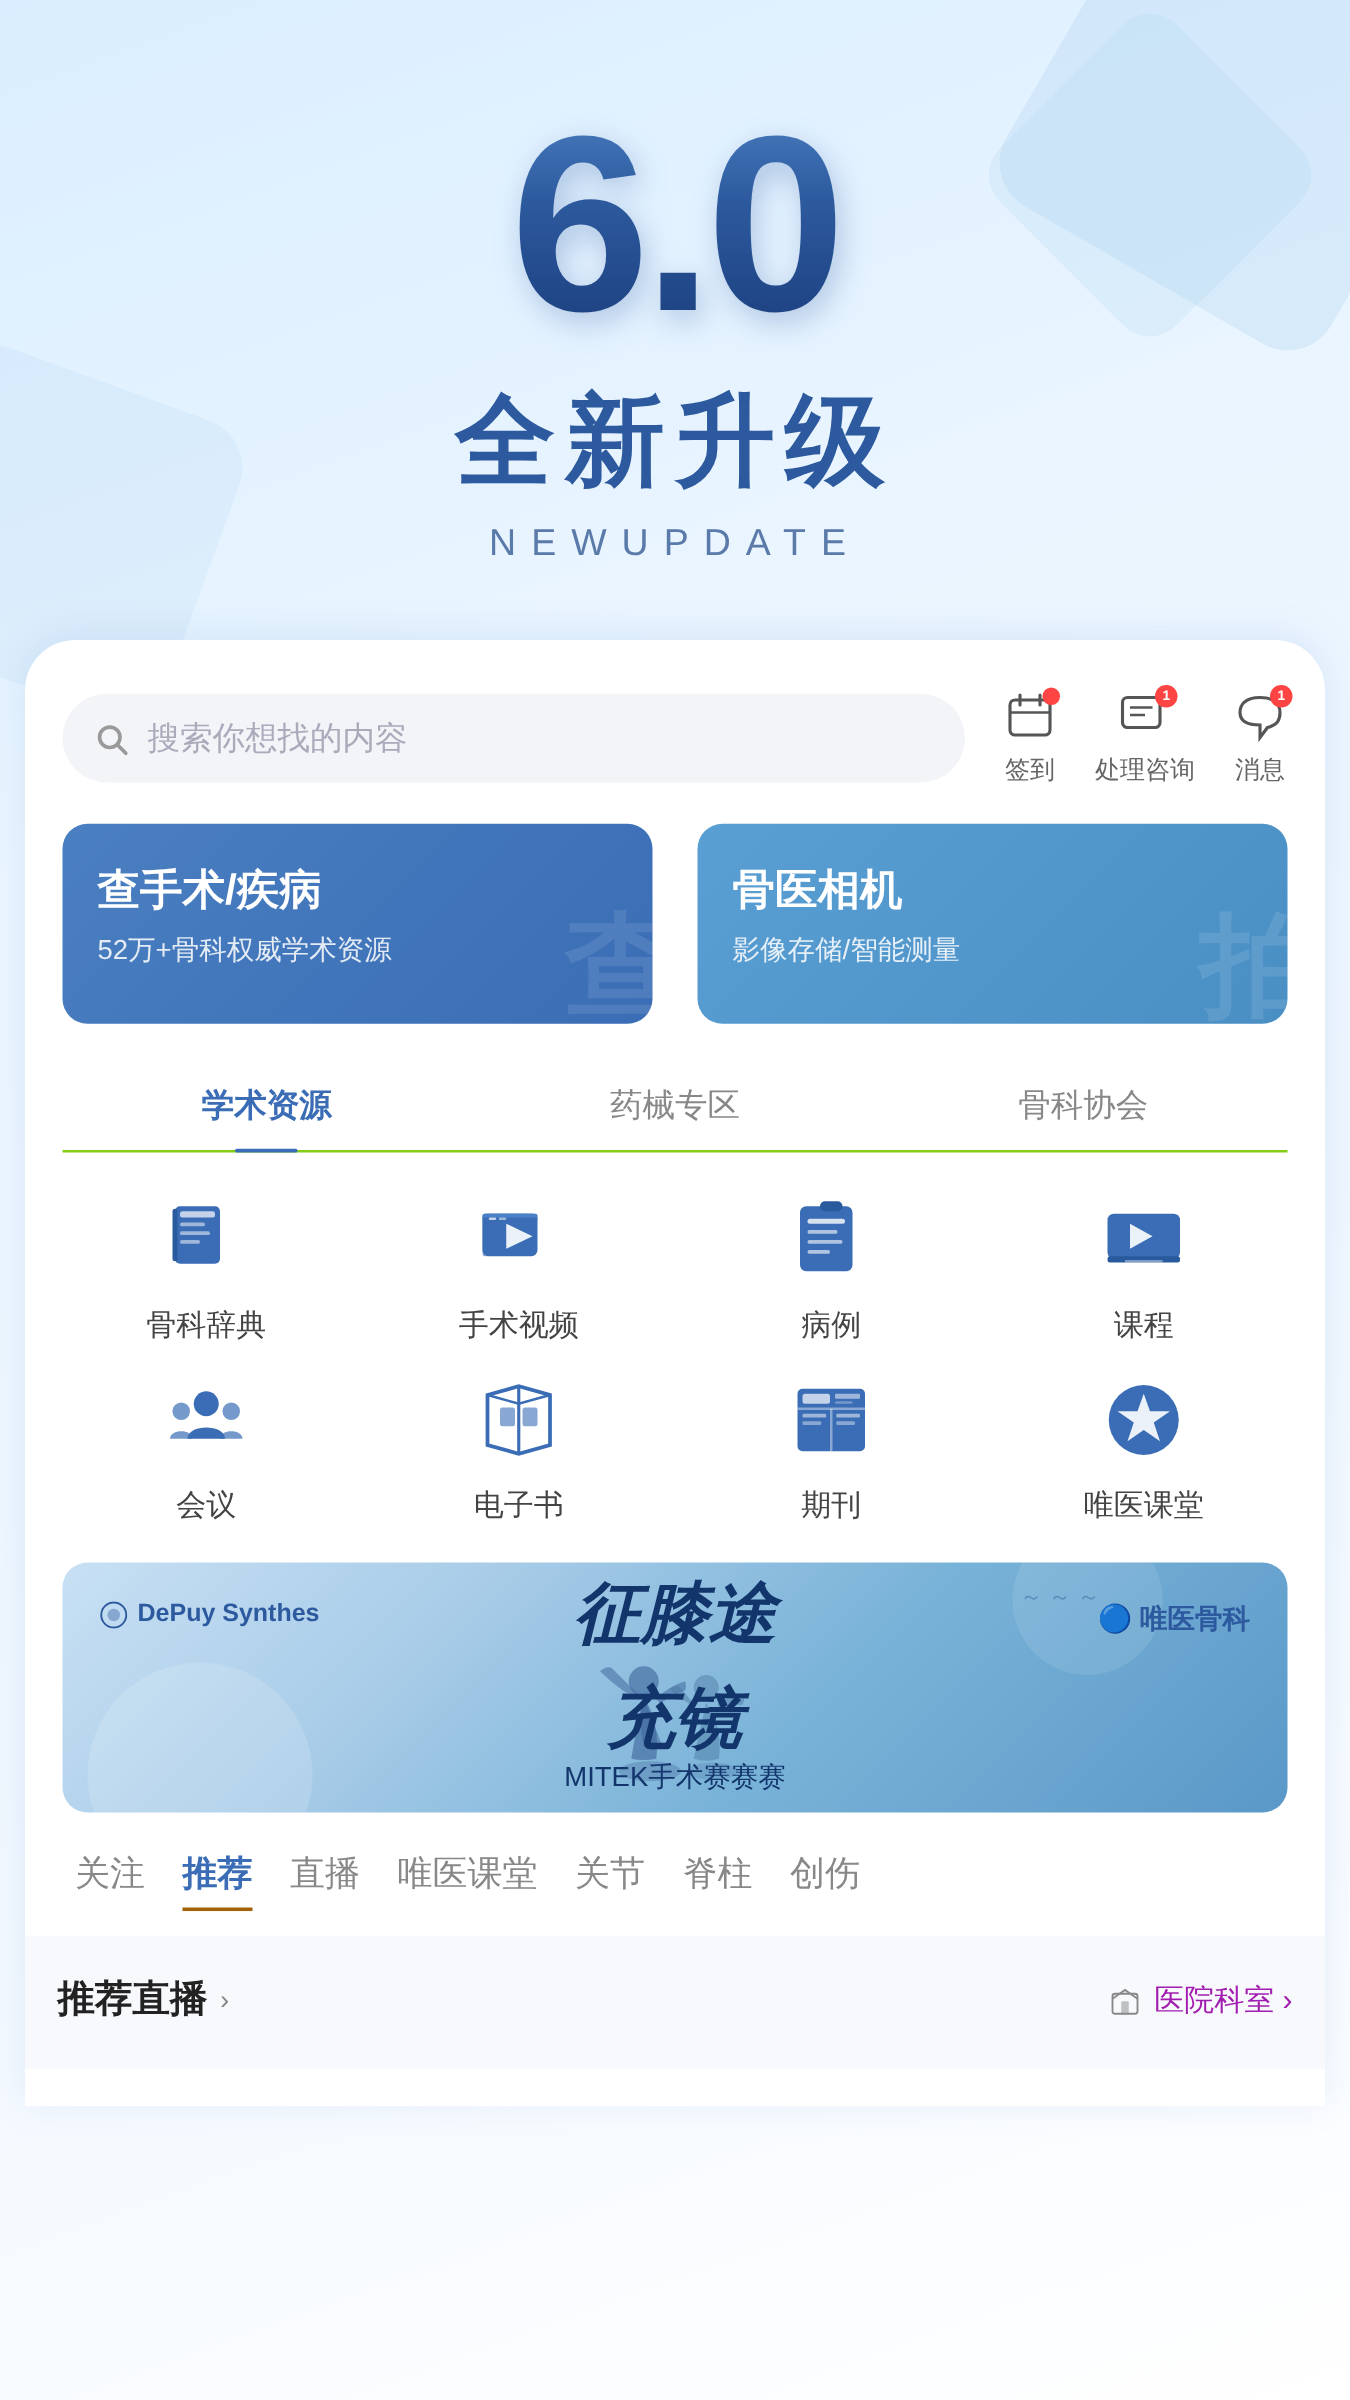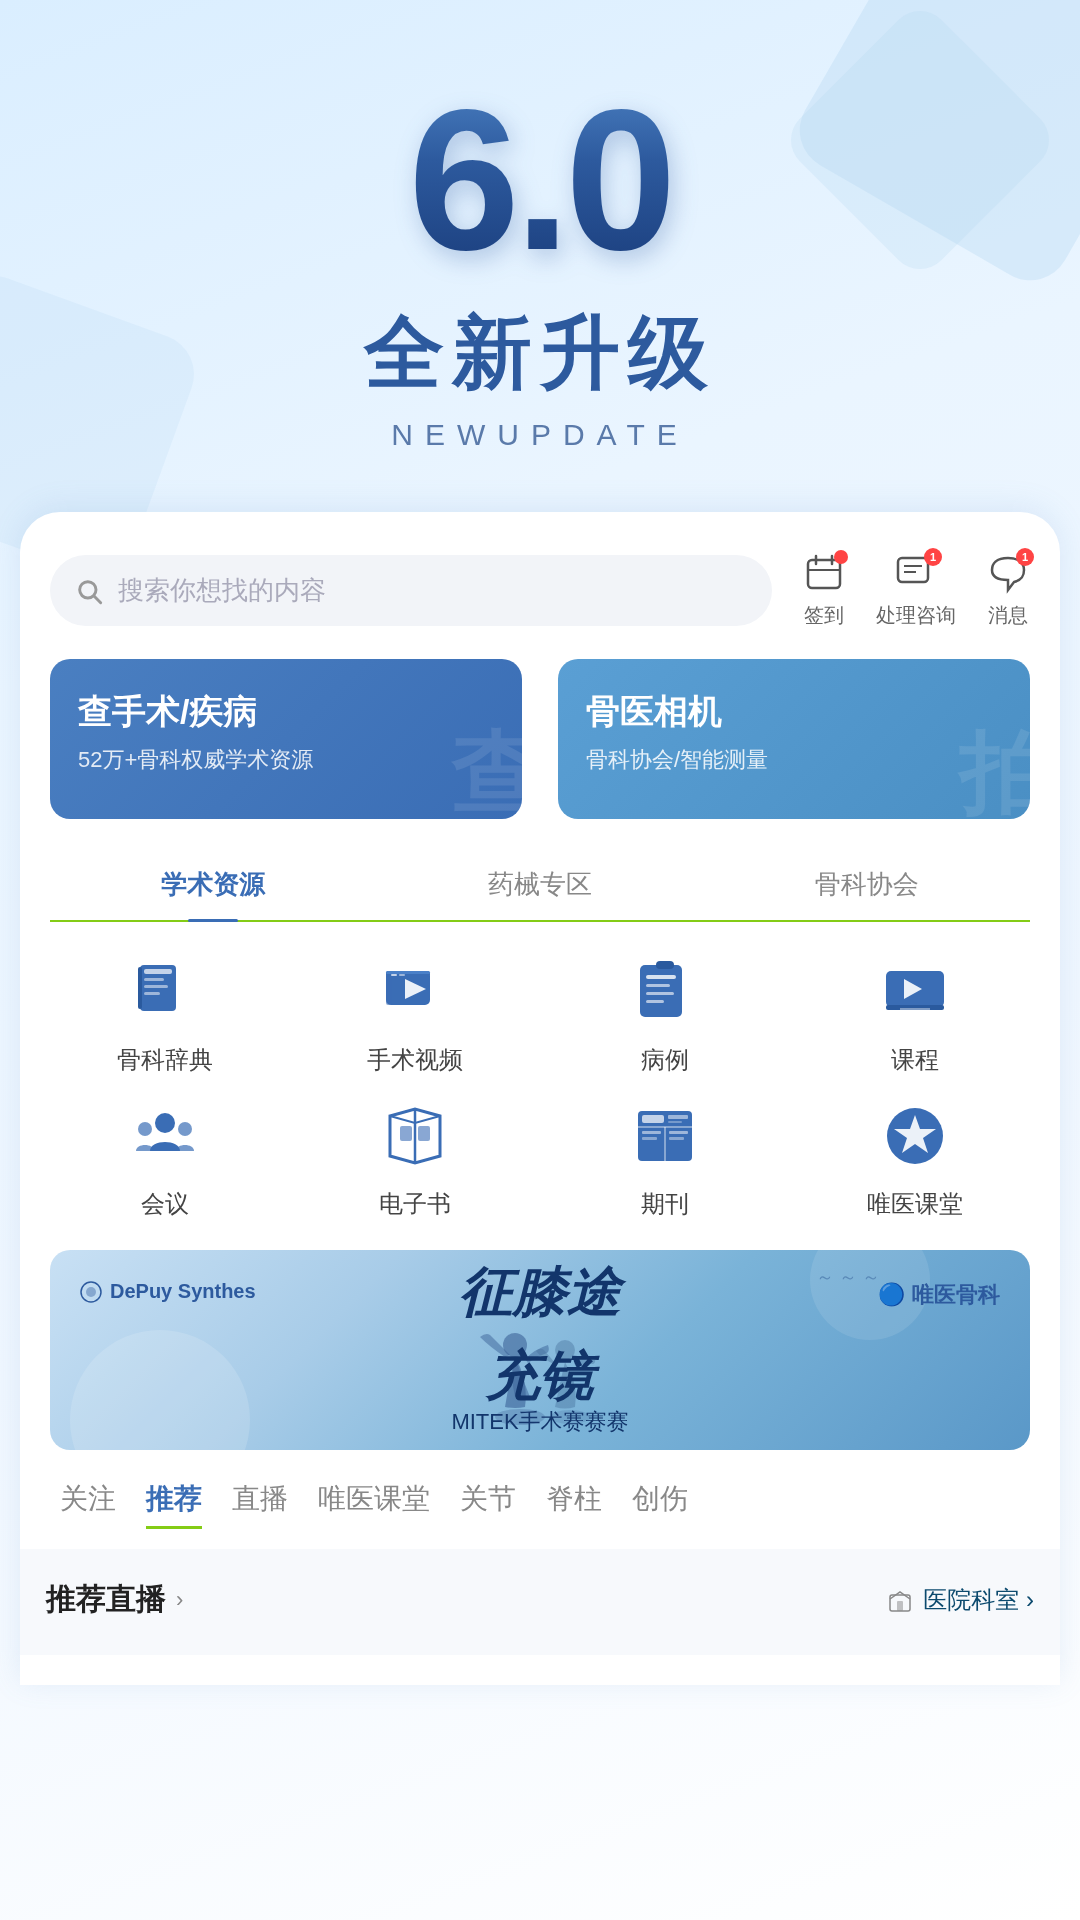--- a/index.html
+++ b/index.html
@@ -349,40 +349,40 @@
       font-size: 28px;
       color: #888;
       white-space: nowrap;
       cursor: pointer;
       padding-bottom: 8px;
     }
 
     .content-tab.active {
       color: #3a6db5;
       font-weight: 700;
-      border-bottom: 3px solid #84cc16;
+      border-bottom: 3px solid #a16207;
     }
 
     
     .section-header {
       display: flex;
       justify-content: space-between;
       align-items: center;
       padding: 20px 10px 15px;
     }
 
     .section-title {
       font-size: 30px;
       font-weight: 700;
       color: #222;
     }
 
     .section-link {
       font-size: 24px;
-      color: #0c4a6e;
+      color: #a21caf;
     }
 
     
     .bottom-section {
       background: #f7f9fc;
       margin: 0 -30px;
       padding: 10px 16px 20px;
     }
 
     svg.grid-svg {
@@ -501,21 +501,21 @@
   </div>
 
   <div class="feature-banners">
     <div class="feature-banner feature-banner-blue">
       <div class="feature-banner-title">查手术/疾病</div>
       <div class="feature-banner-sub">52万+骨科权威学术资源</div>
       <div class="banner-bg-text">查</div>
     </div>
     <div class="feature-banner feature-banner-light-blue">
       <div class="feature-banner-title">骨医相机</div>
-      <div class="feature-banner-sub">骨科协会/智能测量</div>
+      <div class="feature-banner-sub">影像存储/智能测量</div>
       <div class="banner-bg-text">拍</div>
     </div>
   </div>
 
   <div class="tabs-row">
     <div class="tab-item active">学术资源</div>
     <div class="tab-item">药械专区</div>
     <div class="tab-item">骨科协会</div>
   </div>
 

